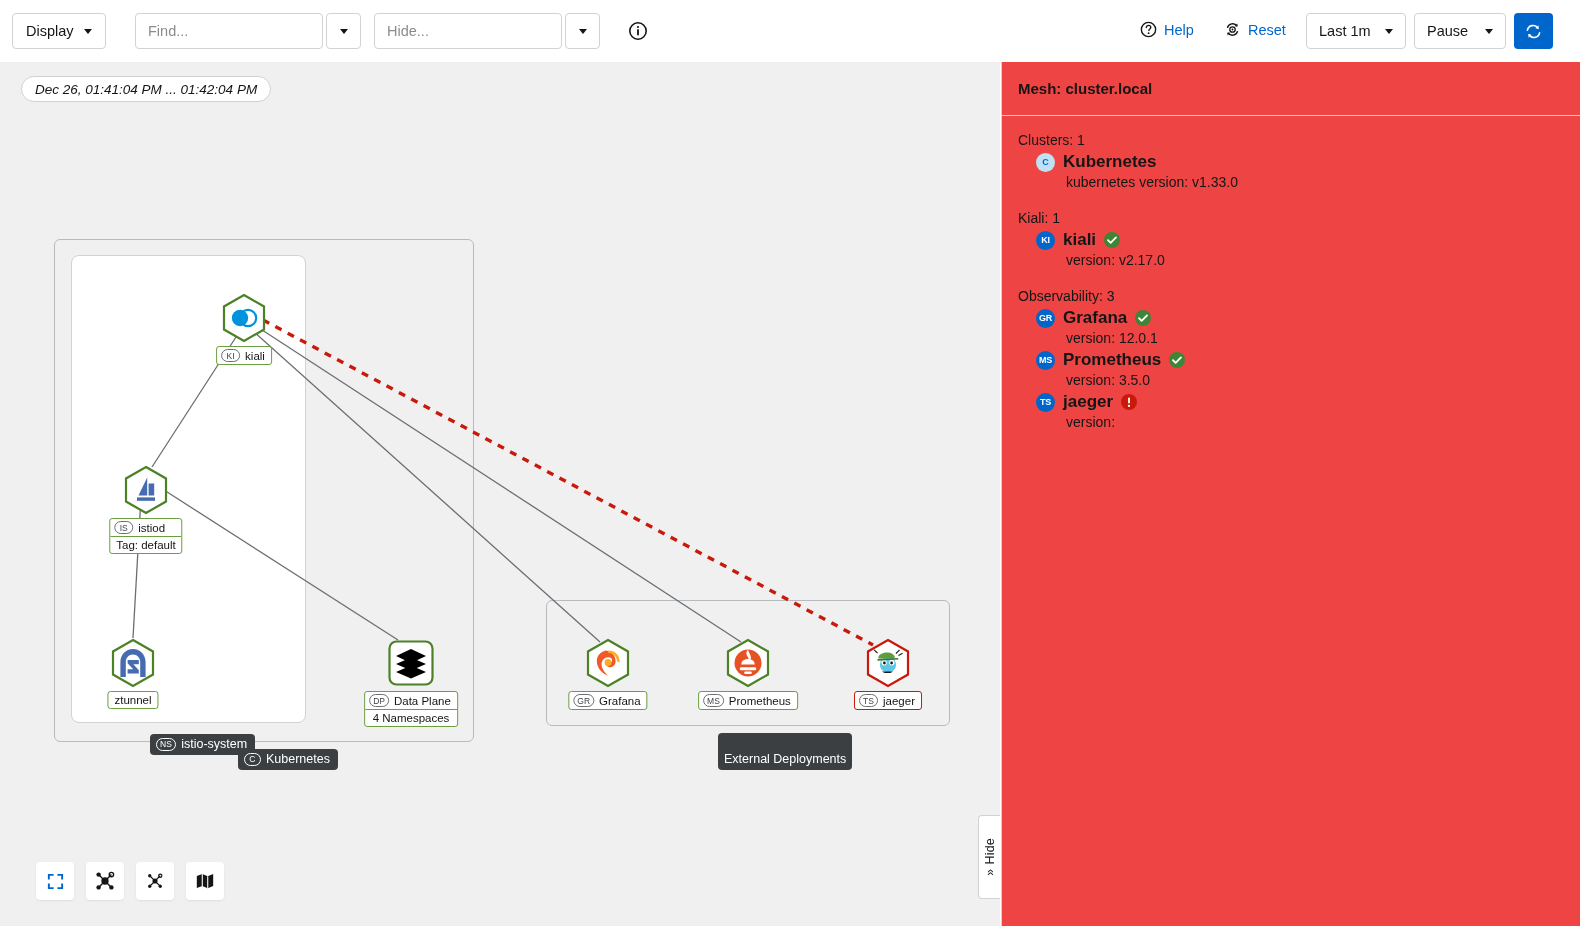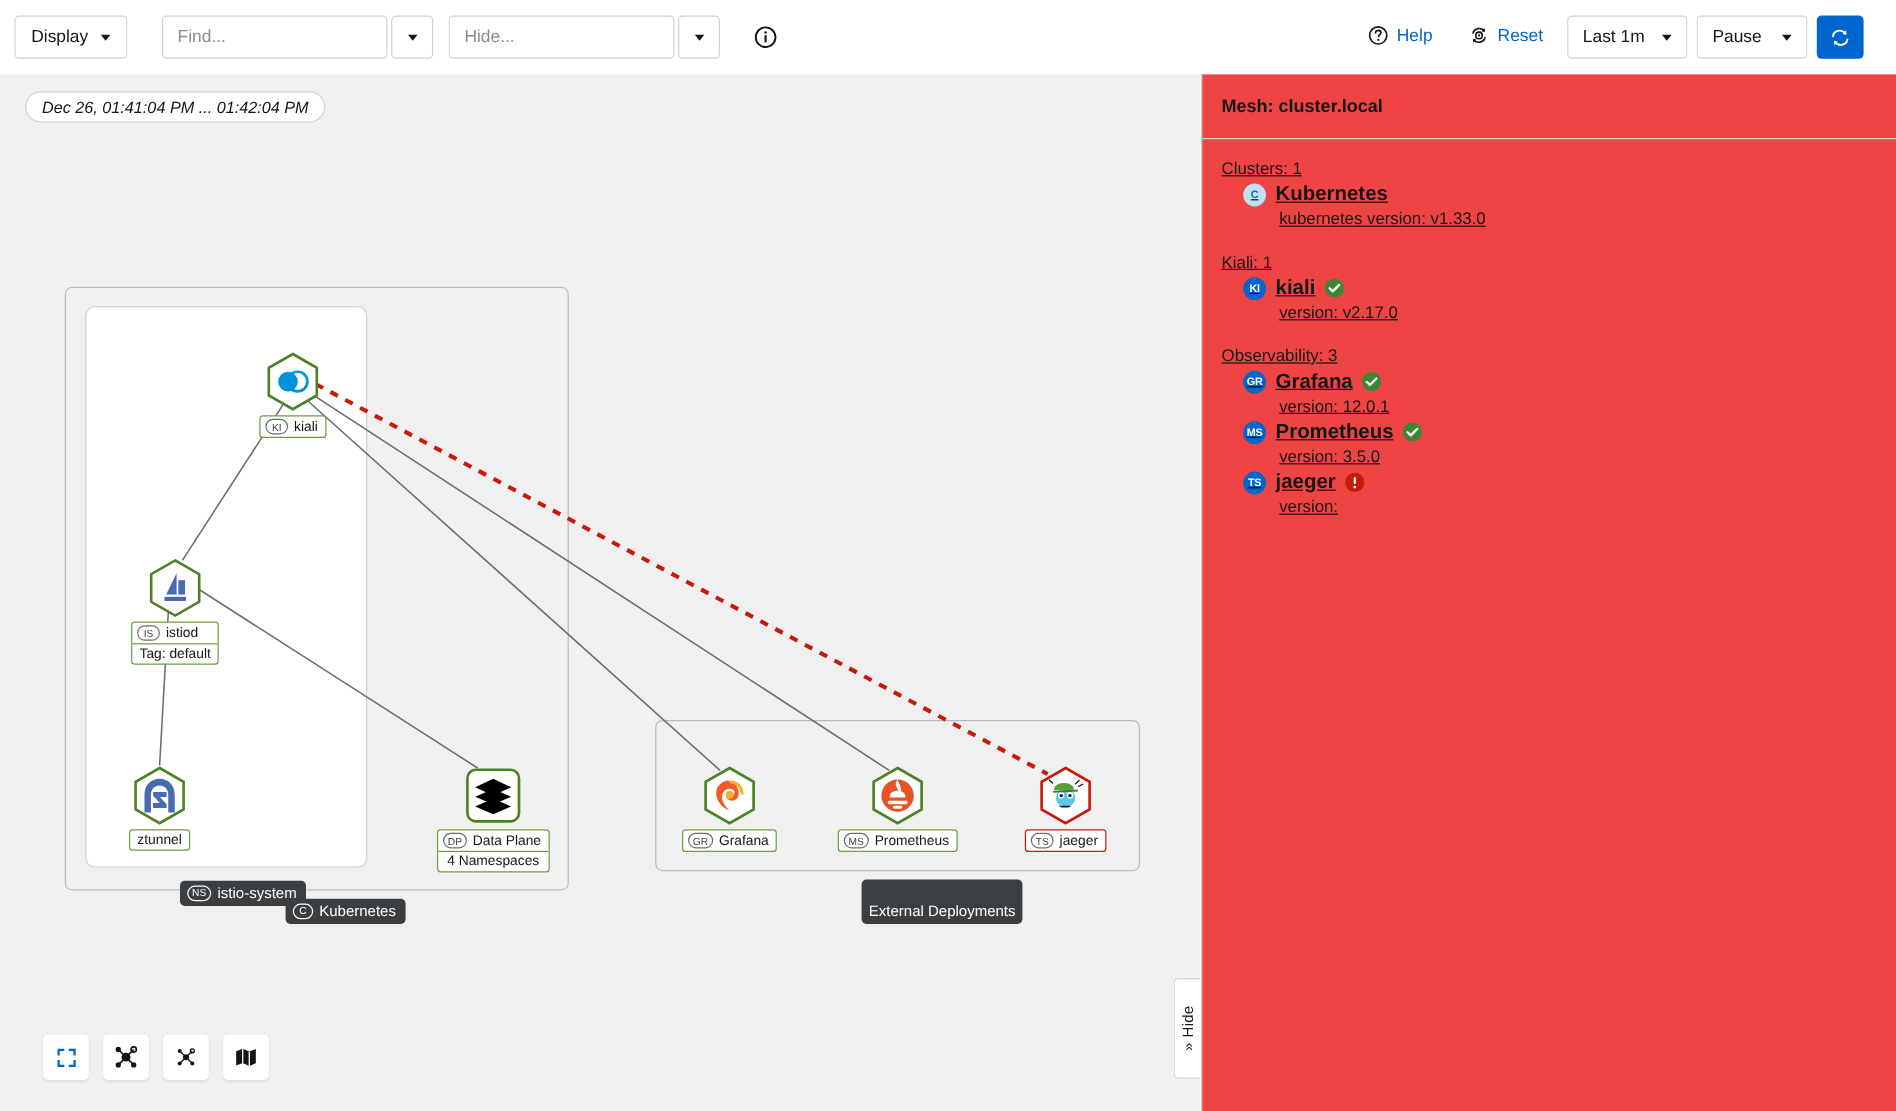--- a/index.html
+++ b/index.html
@@ -238,21 +238,21 @@
     background: #ef4444;
     border-left: 1px solid #d2d2d2;
   }
   .panel-header {
     height: 54px;
     border-bottom: 1px solid #d2d2d2;
     display: flex; align-items: center;
     padding: 0 16px;
     font-size: 15px; font-weight: bold; color: #151515;
   }
-  .panel-body { padding: 16px 16px 0 16px; text-decoration: underline; }
+  .panel-body { padding: 16px 16px 0 16px; }
   .section-title {
     font-size: 14px; color: #151515;
     margin: 0 0 4px 0;
   }
   .section + .section { margin-top: 20px; }
   .infra-row {
     display: flex; align-items: center; gap: 8px;
     margin-left: 18px; margin-top: 4px;
   }
   .infra-name { font-size: 17px; font-weight: bold; color: #151515; }

